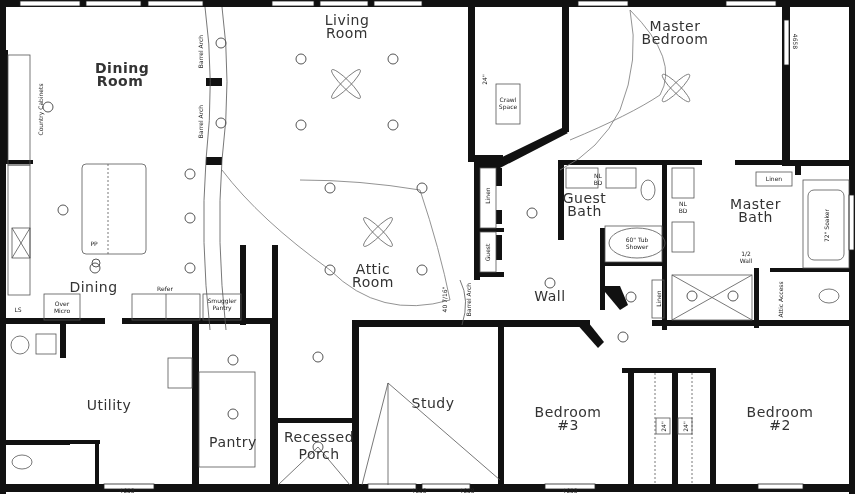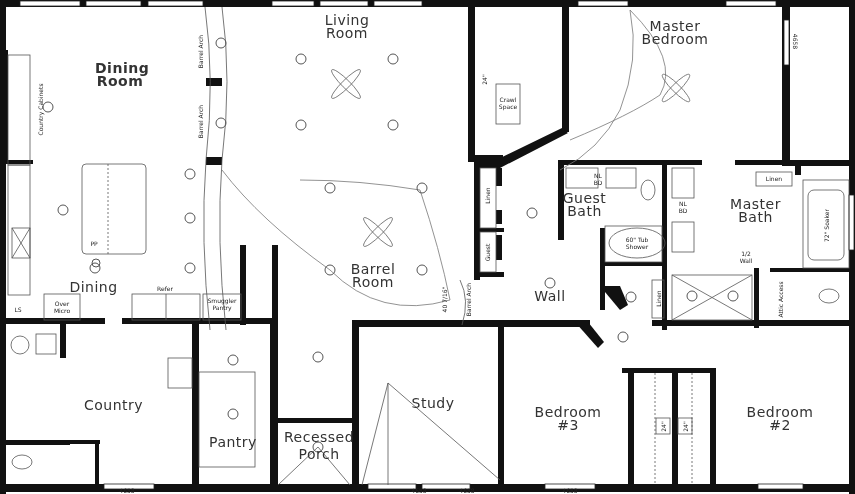--- a/index.html
+++ b/index.html
@@ -220,39 +220,39 @@
 </div>
 <div class="lbl" style="left:322px;top:14px;width:50px;">
   <div>Living</div>
   <div>Room</div>
 </div>
 <div class="lbl" style="left:640px;top:20px;width:70px;">
   <div>Master</div>
   <div>Bedroom</div>
 </div>
 <div class="lbl" style="left:348px;top:263px;width:50px;">
-  <div>Barrel</div>
+  <div>Attic</div>
   <div>Room</div>
 </div>
 <div class="lbl" style="left:66px;top:281px;width:55px;">
   <div>Dining</div>
 </div>
 <div class="lbl" style="left:562px;top:192px;width:45px;">
   <div>Guest</div>
   <div>Bath</div>
 </div>
 <div class="lbl" style="left:728px;top:198px;width:55px;">
   <div>Master</div>
   <div>Bath</div>
 </div>
 <div class="lbl" style="left:530px;top:290px;width:40px;">
   <div>Wall</div>
 </div>
 <div class="lbl" style="left:84px;top:399px;width:50px;">
-  <div>Country</div>
+  <div>Utility</div>
 </div>
 <div class="lbl" style="left:208px;top:436px;width:50px;">
   <div>Pantry</div>
 </div>
 <div class="lbl" style="left:284px;top:431px;width:70px;">
   <div>Recessed</div>
   <div style="margin-top:4px;">Porch</div>
 </div>
 <div class="lbl" style="left:408px;top:397px;width:50px;">
   <div>Study</div>

